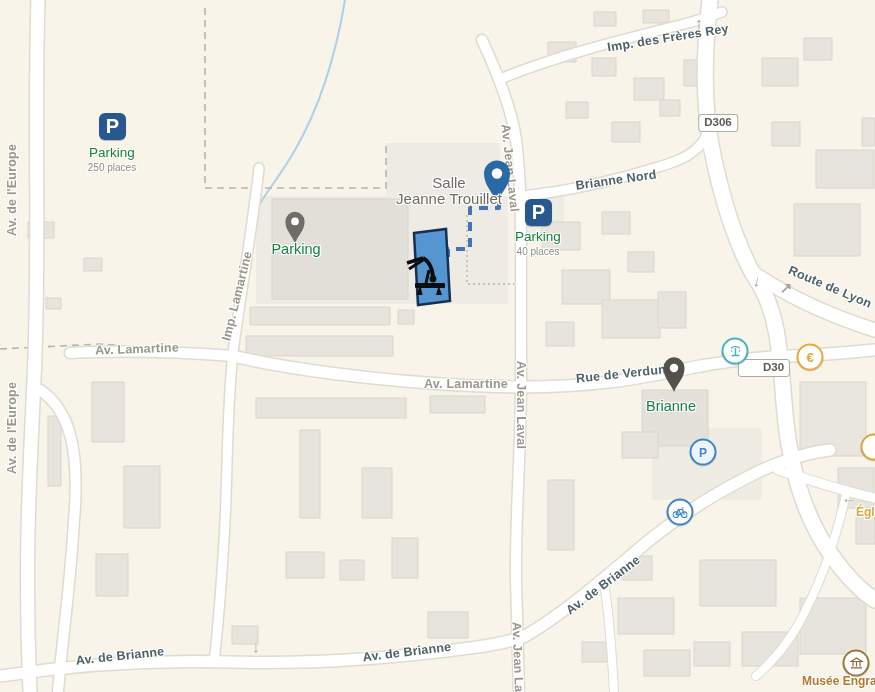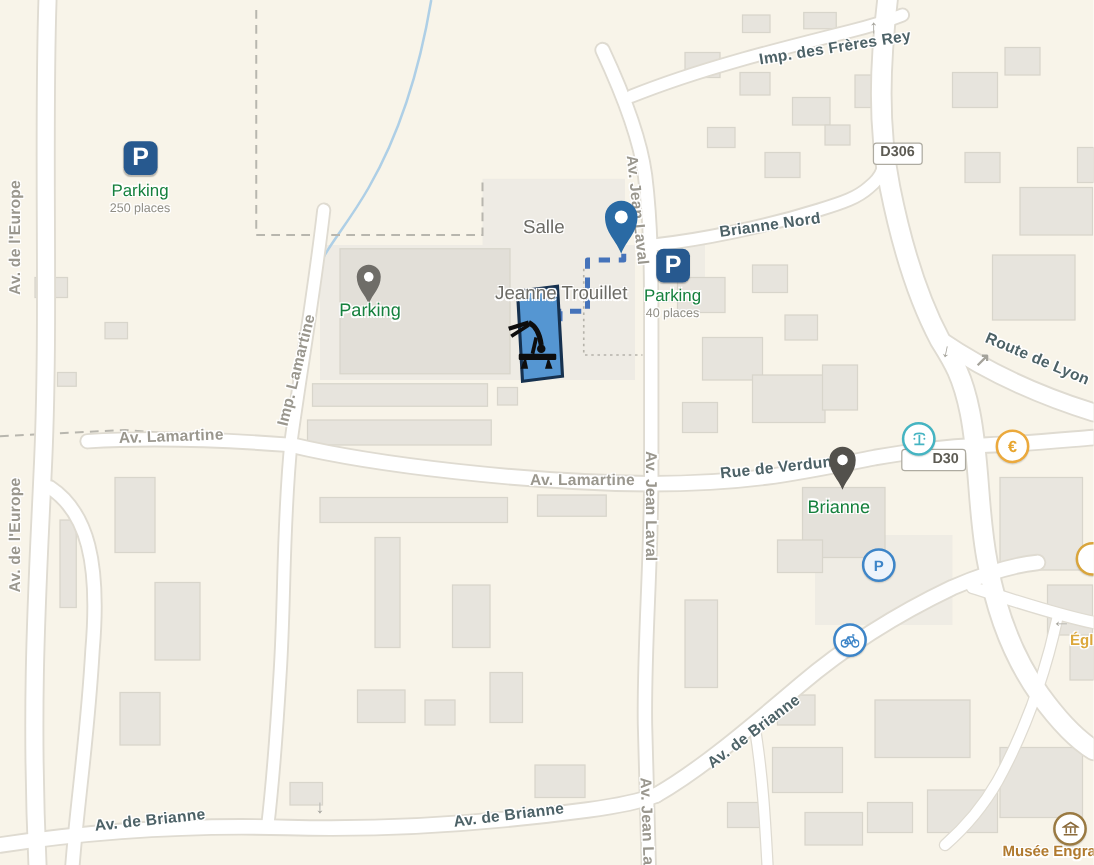--- a/index.html
+++ b/index.html
@@ -194,42 +194,42 @@
   <div class="lbl st st-minor" style="left:518px;top:666px;transform:translate(-50%,-50%) rotate(88deg);">Av. Jean Laval</div>
   <div class="lbl st st-major" style="left:668px;top:38px;transform:translate(-50%,-50%) rotate(-9deg);">Imp. des Frères Rey</div>
   <div class="lbl st st-major" style="left:616px;top:180px;transform:translate(-50%,-50%) rotate(-8deg);">Brianne Nord</div>
   <div class="lbl st st-major" style="left:830px;top:287px;transform:translate(-50%,-50%) rotate(23deg);">Route de Lyon</div>
   <div class="lbl st st-major" style="left:621px;top:374px;transform:translate(-50%,-50%) rotate(-6deg);">Rue de Verdun</div>
   <div class="lbl st st-major" style="left:120px;top:656px;transform:translate(-50%,-50%) rotate(-6deg);">Av. de Brianne</div>
   <div class="lbl st st-major" style="left:407px;top:652px;transform:translate(-50%,-50%) rotate(-7deg);">Av. de Brianne</div>
   <div class="lbl st st-major" style="left:603px;top:585px;transform:translate(-50%,-50%) rotate(-37deg);">Av. de Brianne</div>
 
   <div class="badge" style="left:718px;top:123px;">D306</div>
-  <div class="badge" style="left:747px;top:368px;padding-left:24px;">D30</div>
+  <div class="badge" style="left:764px;top:368px;padding-left:24px;">D30</div>
 
   <div class="pbox big" style="left:99px;top:113px;">
     <span>P</span>
   </div>
   <div class="lbl poi-label" style="left:112px;top:152px;">Parking</div>
   <div class="lbl poi-sub" style="left:112px;top:167px;">250 places</div>
 
   <div class="pbox big" style="left:525px;top:199px;">
     <span>P</span>
   </div>
   <div class="lbl poi-label" style="left:538px;top:236px;">Parking</div>
   <div class="lbl poi-sub" style="left:538px;top:251px;">40 places</div>
 
   <div class="pin" style="left:481px;top:158px;width:32px;height:46px;">
     <svg width="32" height="46" viewBox="0 0 32 46">
       <path d="M16 45 C12 34 3 28 3 15.5 a13 13 0 1 1 26 0 C29 28 20 34 16 45 Z" fill="#2a6aa4"></path>
       <circle cx="16" cy="15.5" r="5.2" fill="#fff"></circle>
     </svg>
   </div>
-  <div class="lbl salle-label" style="left:435px;top:182px;">Salle</div>
-  <div class="lbl salle-label" style="left:449px;top:198px;margin-top:37px;">Jeanne Trouillet</div>
+  <div class="lbl salle-label" style="left:449px;top:182px;">Salle</div>
+  <div class="lbl salle-label" style="left:449px;top:198px;">Jeanne Trouillet</div>
 
   <div class="pin" style="left:283px;top:210px;width:24px;height:34px;">
     <svg width="24" height="34" viewBox="0 0 32 46">
       <path d="M16 45 C12 34 3 28 3 15.5 a13 13 0 1 1 26 0 C29 28 20 34 16 45 Z" fill="#6f6d68"></path>
       <circle cx="16" cy="15.5" r="5.2" fill="#fff"></circle>
     </svg>
   </div>
   <div class="lbl poi-label" style="left:296px;top:249px;font-size:14.5px;">Parking</div>
 
   <div class="pin" style="left:661px;top:355px;width:26px;height:38px;">

